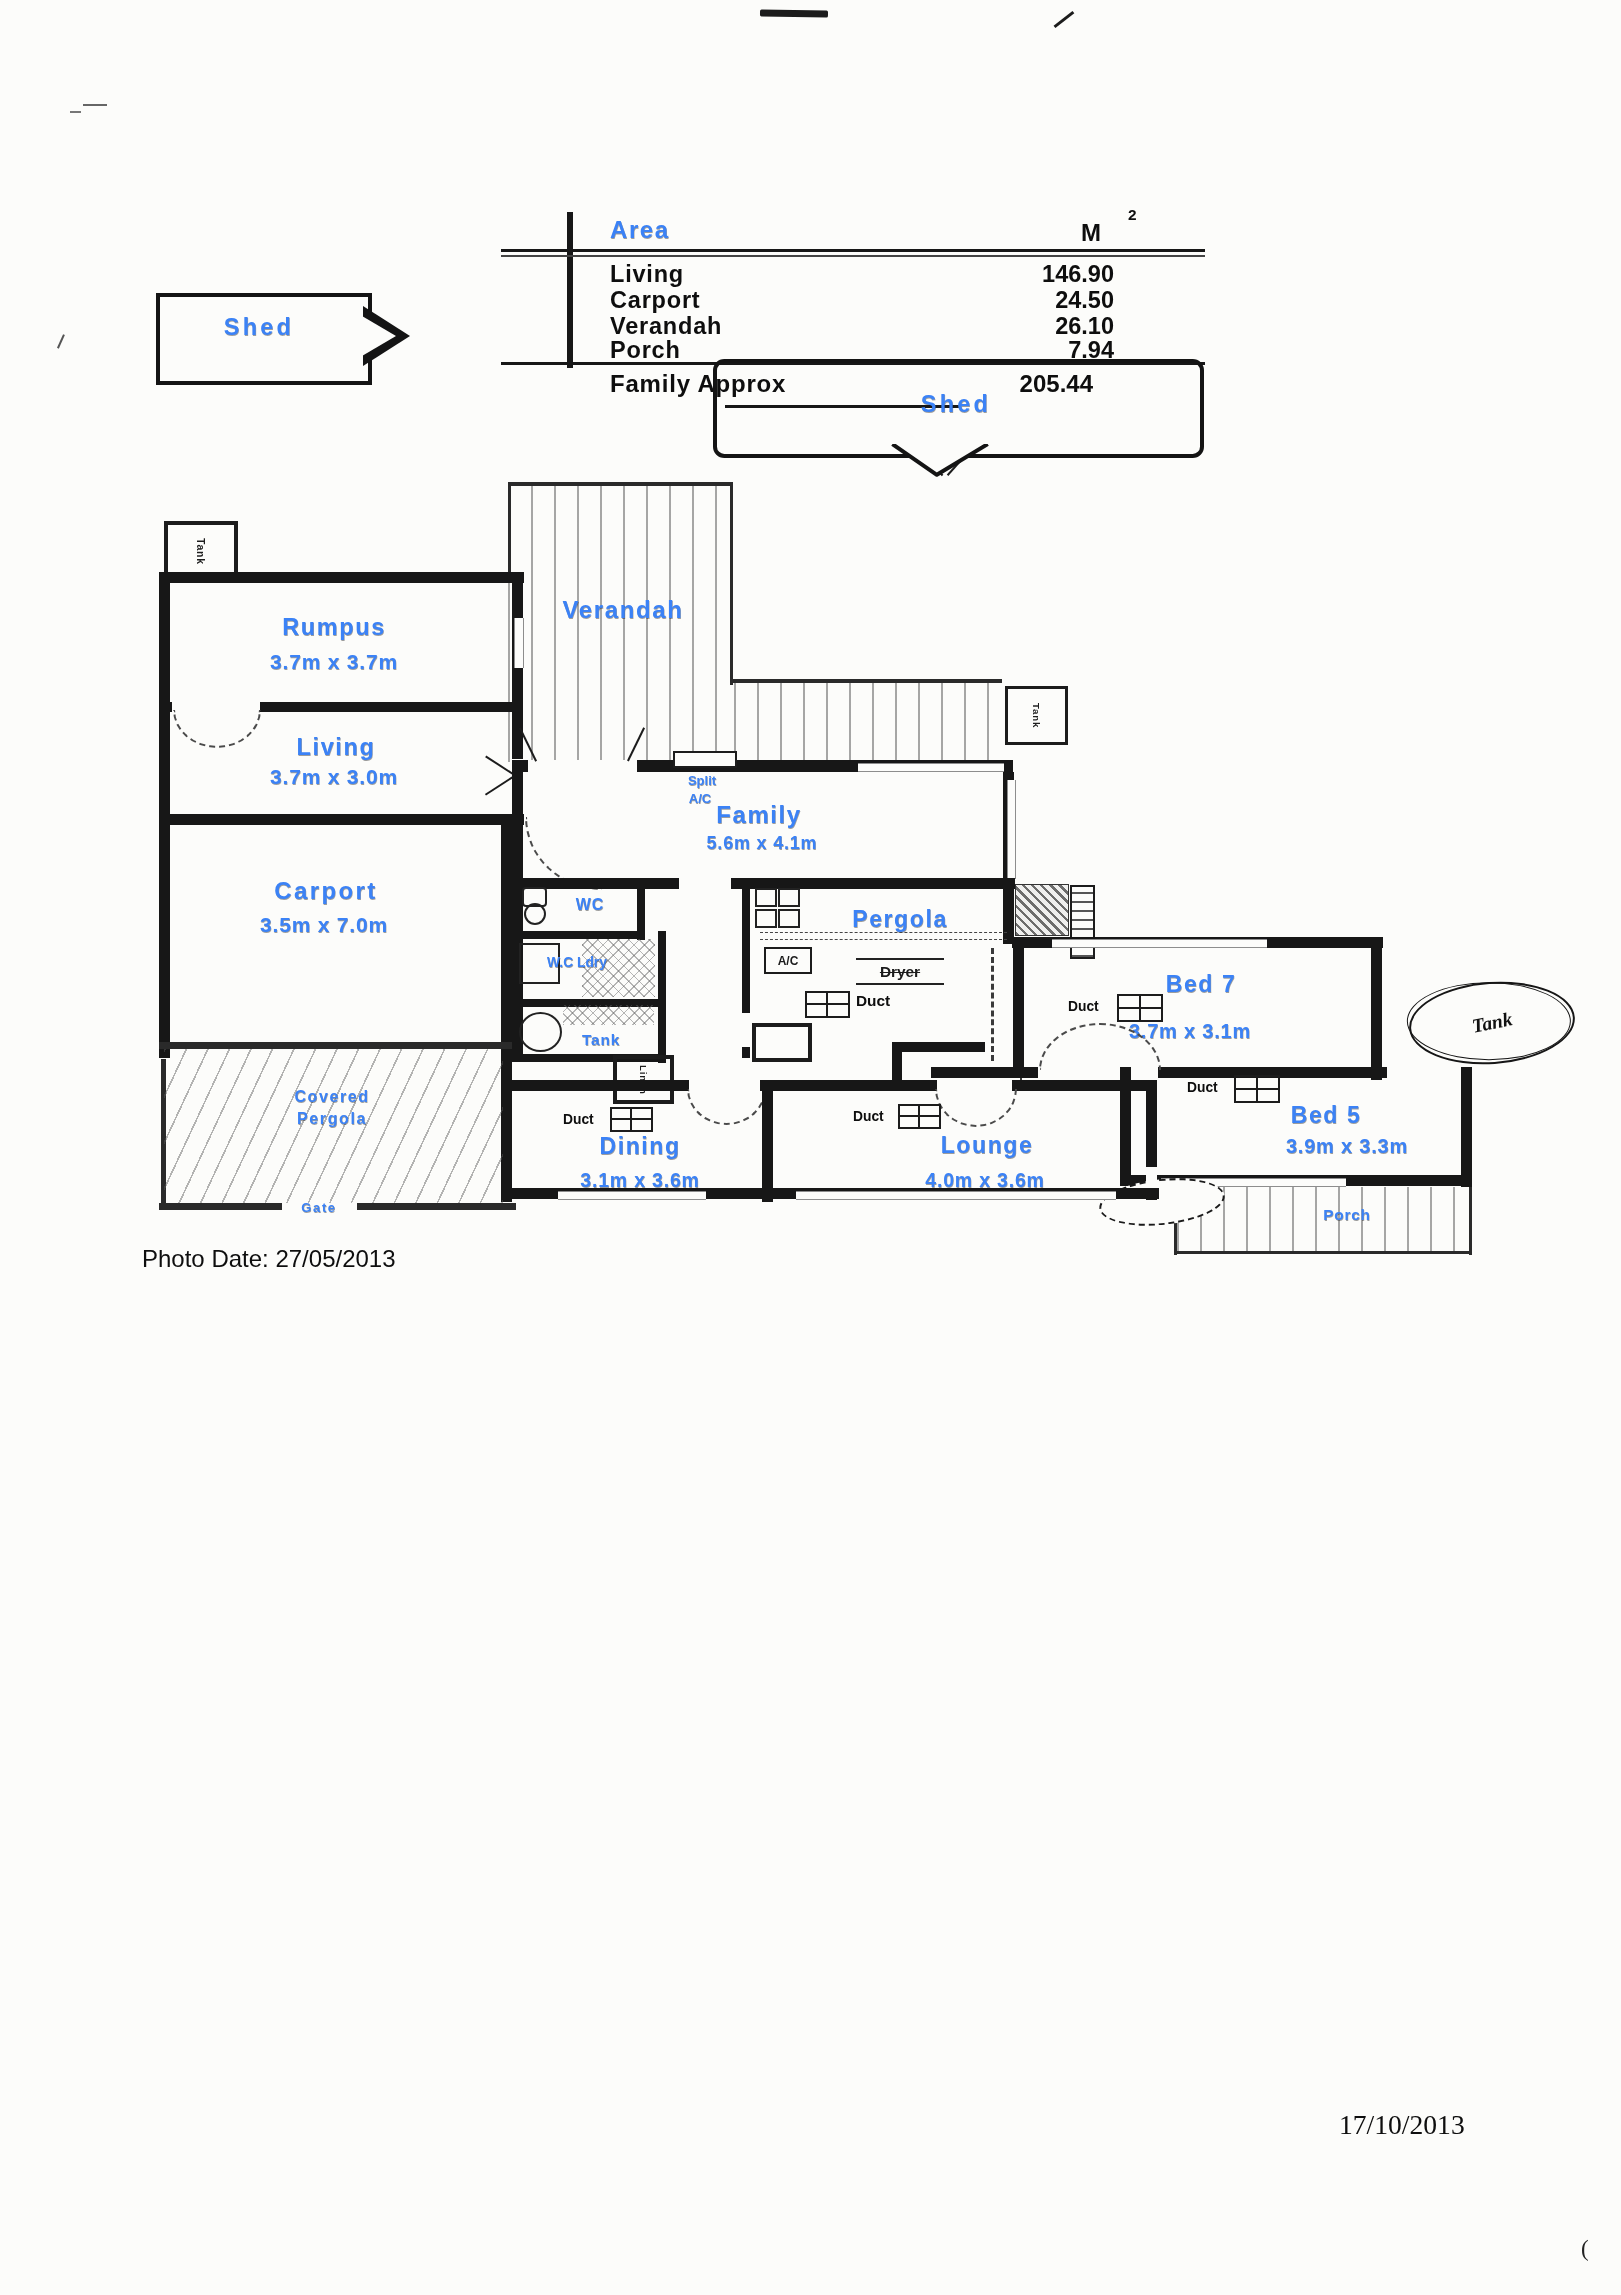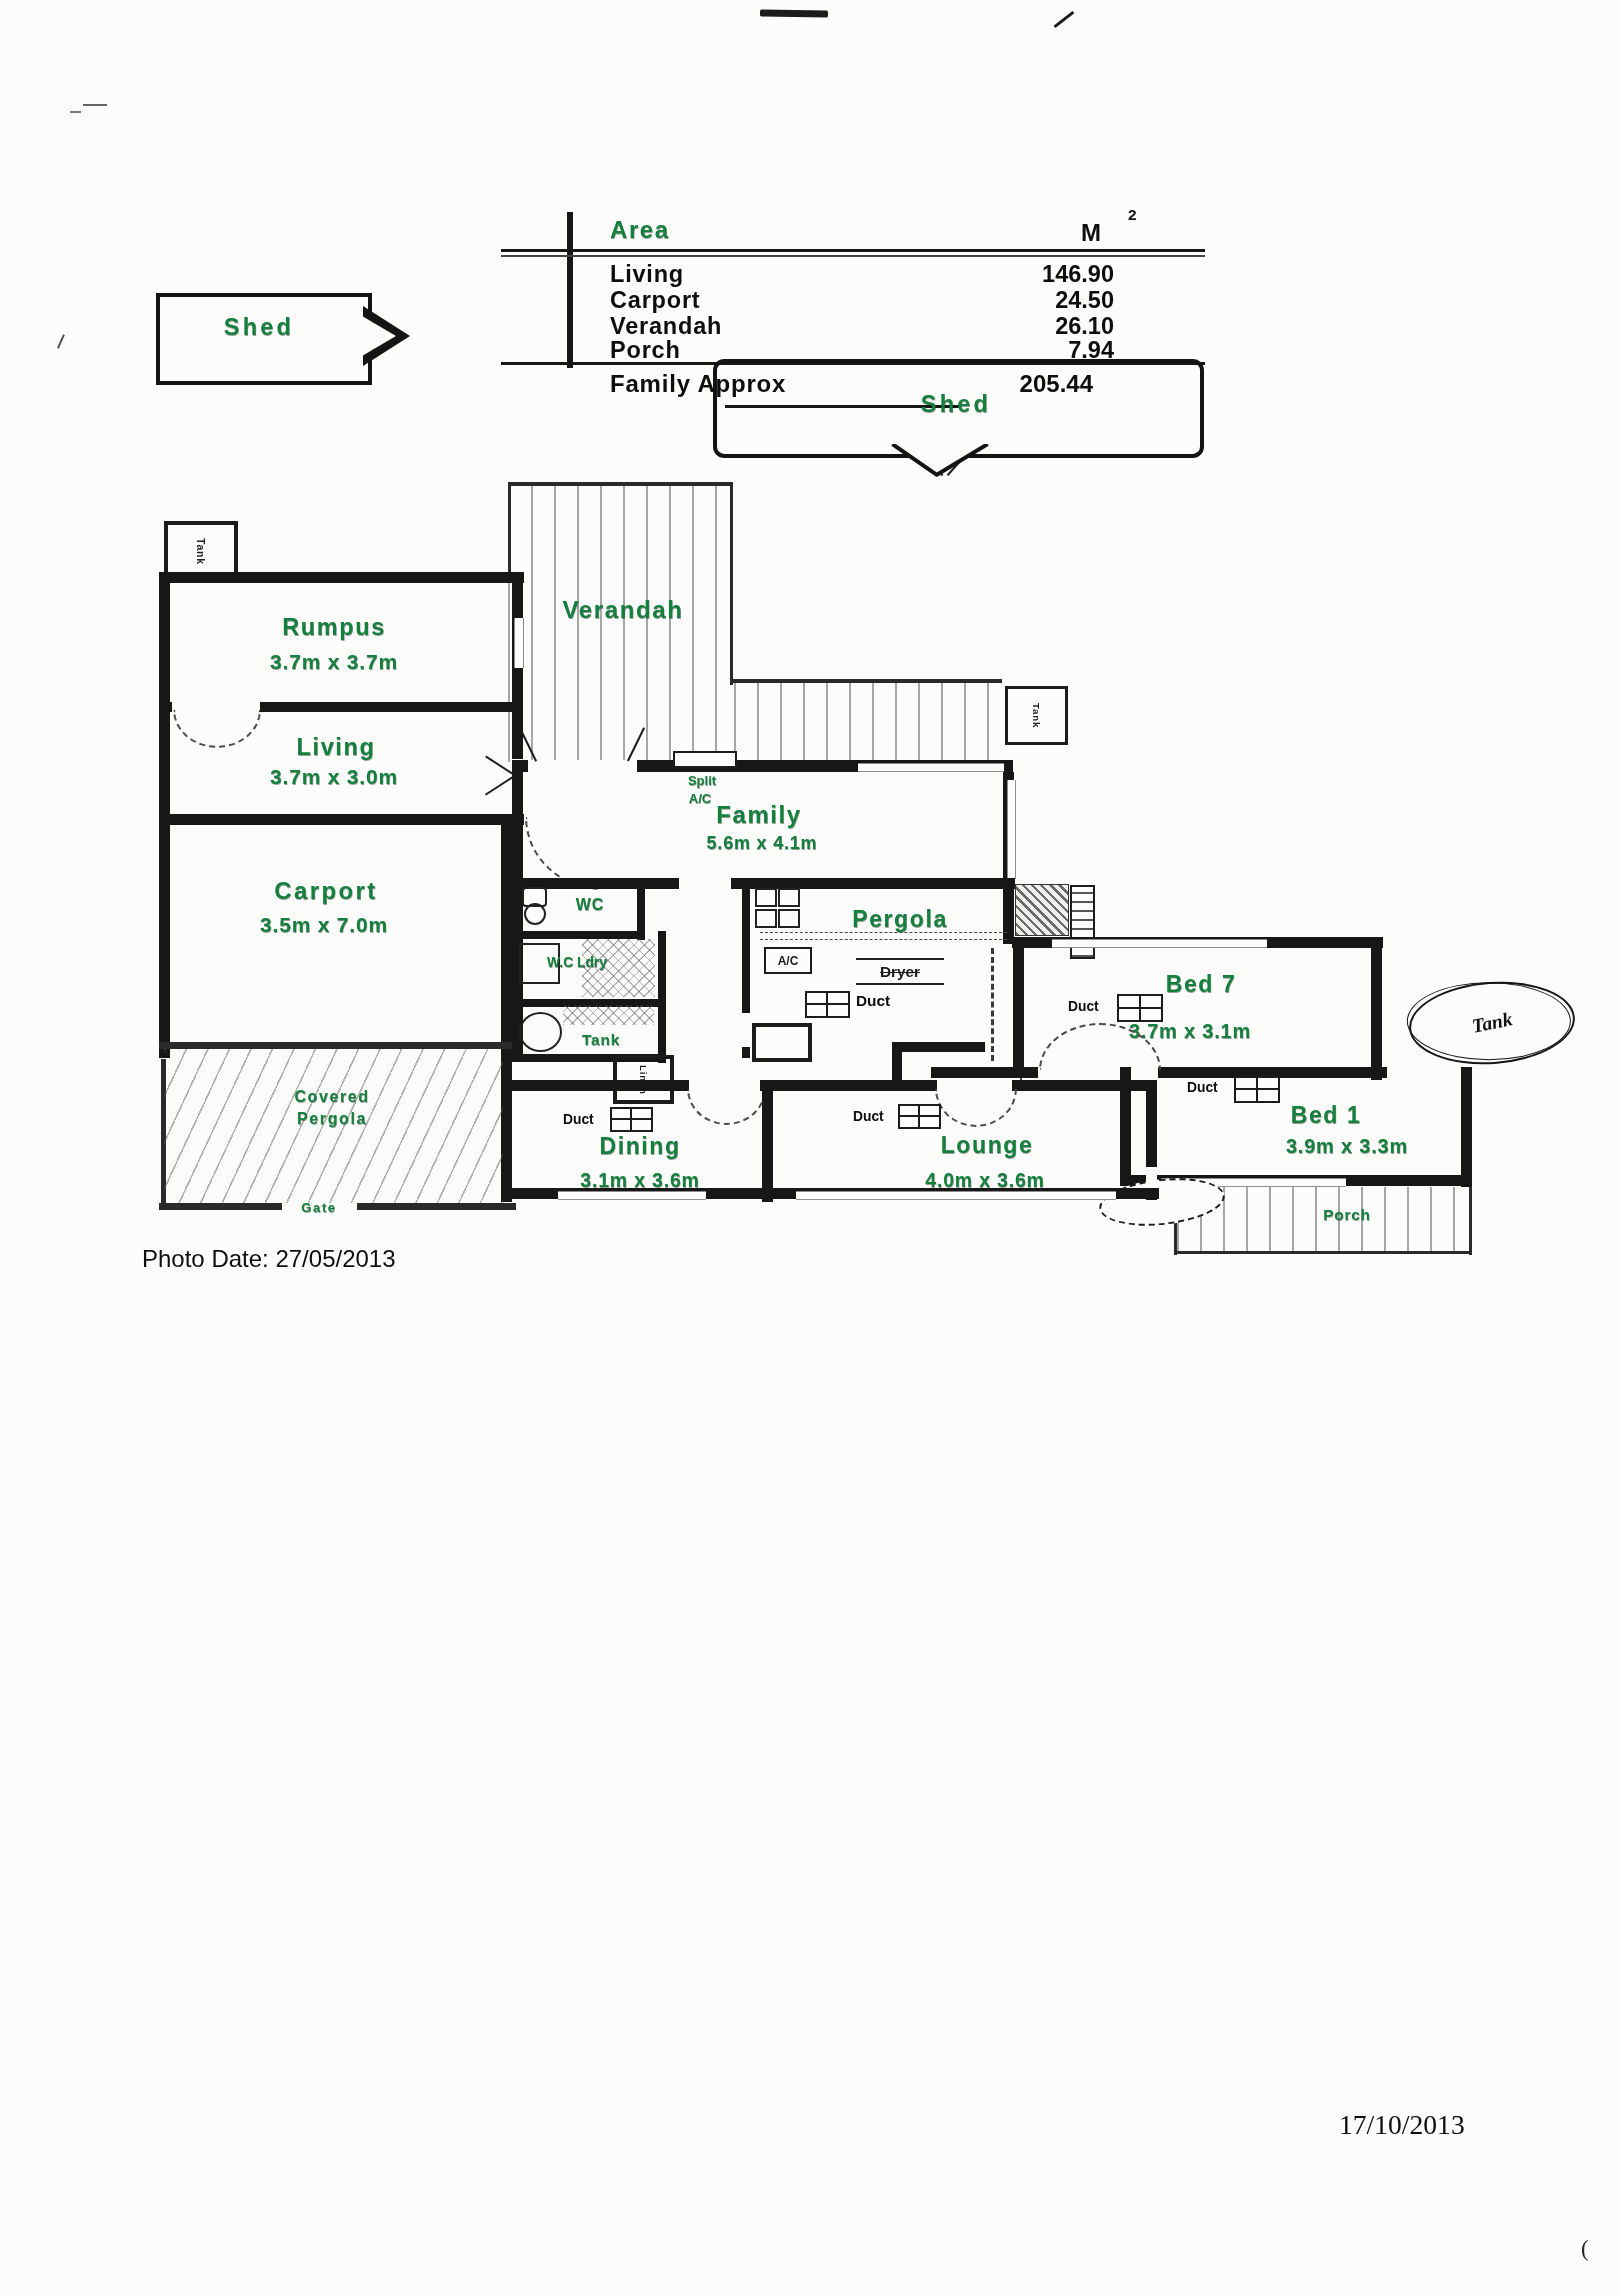--- a/index.html
+++ b/index.html
@@ -2,21 +2,21 @@
 <html style="font-size:13px"><head>
 <meta charset="utf-8">
 <style>
   html,body{margin:0;padding:0;background:#e8e8e6;}
   .page{position:relative;width:1621px;height:2295px;background:#fcfcfa;overflow:hidden;
         font-family:"Liberation Sans",sans-serif;}
   .abs{position:absolute;}
   .wall{position:absolute;background:#171717;}
   .thin{position:absolute;background:#2a2a2a;}
   .gap{position:absolute;background:#fcfcfa;}
-  .lbl{position:absolute;font-weight:bold;color:#15803d;white-space:nowrap;
+  .lbl{position:absolute;font-weight:bold;color:#3b82f6;white-space:nowrap;
        transform:translateX(-50%);letter-spacing:0.8px;
        text-shadow:0.5px 0.5px 0 rgba(15,15,15,.4);}
   .plain{position:absolute;color:#0e0e0e;white-space:nowrap;}
   .win-h{position:absolute;background:#fcfcfa;border-top:1.6px solid #8d8d8d;border-bottom:1.6px solid #8d8d8d;}
   .win-v{position:absolute;background:#fcfcfa;border-left:1.6px solid #8d8d8d;border-right:1.6px solid #8d8d8d;}
   .hatch-v{position:absolute;background-image:repeating-linear-gradient(90deg,rgba(80,80,80,.5) 0 1.6px,transparent 1.6px 23px);}
   .hatch-d{position:absolute;background-image:repeating-linear-gradient(115deg,rgba(90,90,90,.45) 0 1.6px,transparent 1.6px 19.5px);}
   .xhatch{position:absolute;background-image:
       repeating-linear-gradient(45deg,rgba(95,95,95,.45) 0 1.2px,transparent 1.2px 7.3px),
       repeating-linear-gradient(-45deg,rgba(95,95,95,.45) 0 1.2px,transparent 1.2px 7.3px);}
@@ -200,21 +200,21 @@
 
   <div class="wall" style="left:931px;top:1067px;width:456px;height:11.3px;"></div>
   <div class="gap" style="left:1038px;top:1067px;width:120px;height:11.3px;"></div>
   <div class="arc-up" style="left:1039px;top:1023px;width:118px;height:45px;"></div>
   <div class="wall" style="left:1120px;top:1067px;width:11.3px;height:113px;"></div>
   <div class="wall" style="left:1461px;top:1067px;width:11.3px;height:120px;"></div>
   <div class="wall" style="left:1120px;top:1175px;width:352px;height:11.3px;"></div>
   <div class="win-h" style="left:1161px;top:1178px;width:185px;height:7.3px;"></div>
   <div class="plain" style="left:1187px;top:1080px;font-size:13.8px;font-weight:bold;">Duct</div>
   <div class="duct-sym" style="left:1234px;top:1075px;width:42px;height:24px;"></div>
-  <div class="lbl" style="left:1326px;top:1102px;font-size:23px;letter-spacing:1.6px;">Bed 1</div>
+  <div class="lbl" style="left:1326px;top:1102px;font-size:23px;letter-spacing:1.6px;">Bed 5</div>
   <div class="lbl" style="left:1347px;top:1135px;font-size:20px;">3.9m x 3.3m</div>
 
   <div class="hatch-v" style="left:1177px;top:1187px;width:292px;height:66px;"></div>
   <div class="thin" style="left:1174px;top:1187px;width:3.2px;height:68px;"></div>
   <div class="thin" style="left:1174px;top:1251px;width:298px;height:3.2px;"></div>
   <div class="thin" style="left:1469px;top:1187px;width:3.2px;height:68px;"></div>
   <div class="abs" style="left:1099px;top:1179px;width:122px;height:42px;border:2.4px dashed #1a1a1a;border-radius:50%;transform:rotate(-6deg);background:#fcfcfa;"></div>
   <div class="lbl" style="left:1347px;top:1206px;font-size:15.4px;letter-spacing:0.8px;">Porch</div>
 
   <div class="wall" style="left:501px;top:1080px;width:648px;height:11.3px;"></div>

